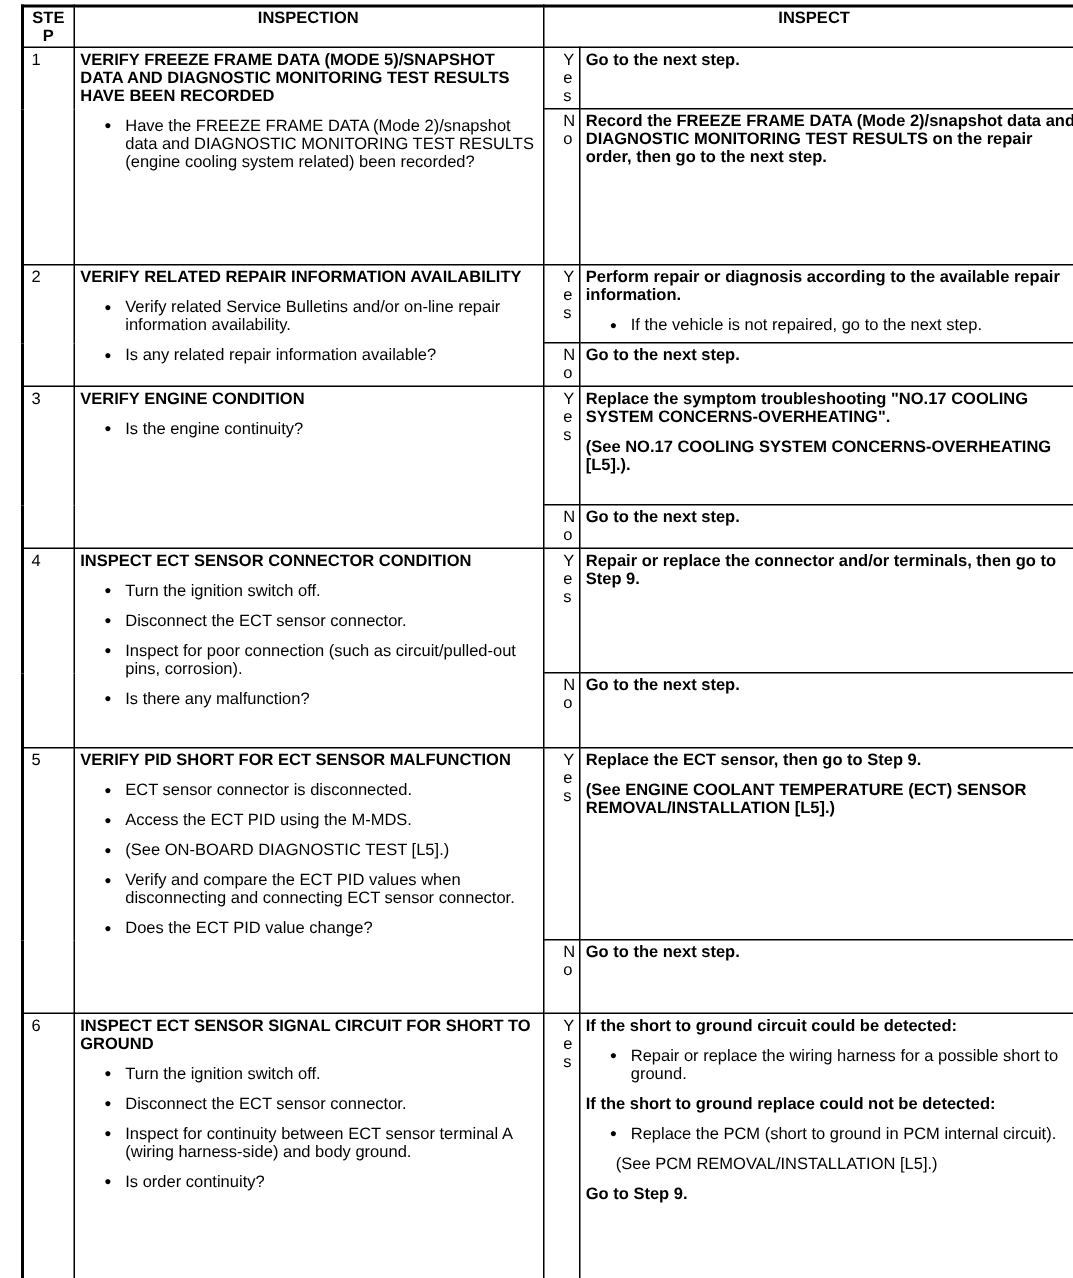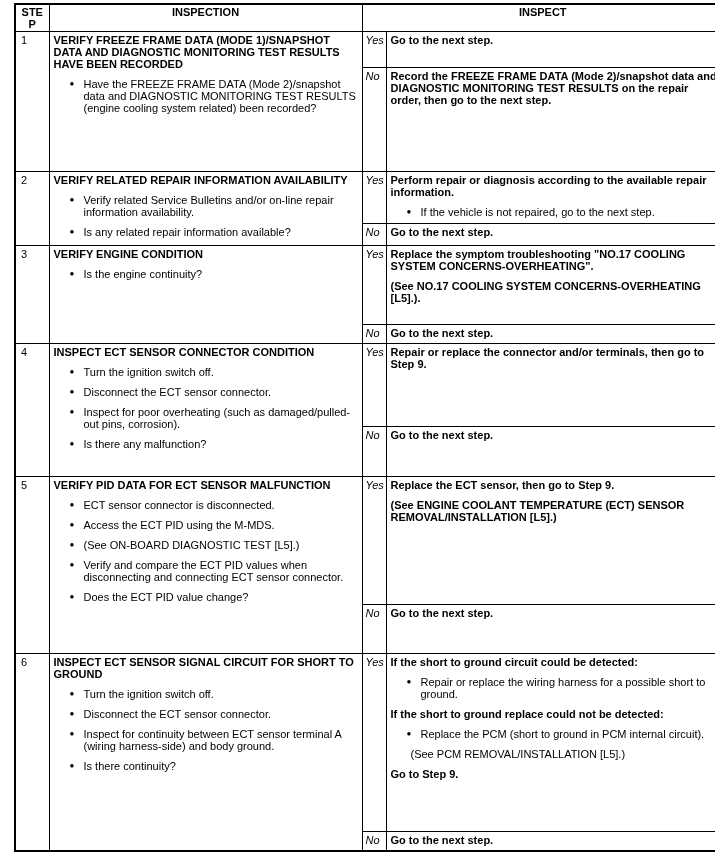--- a/index.html
+++ b/index.html
@@ -31,21 +31,21 @@
     word-wrap: break-word;
   }
   thead tr { height: 17px; }
   th {
     font-weight: bold;
     text-align: center;
     padding: 1px 2px;
     font-size: 11px;
   }
   .step-cell { padding: 2px 2px 2px 5px; }
-  .yn-cell  { padding: 2px 1px 2px 3px; font-style: italic; }
+  .yn-cell  { padding: 2px 1px 2px 13px; }
   .insp-title { font-weight: bold; }
   .item { margin-top: 8px; }
   .action-cell .item:first-child { margin-top: 0; }
   .bullet-item {
     display: flex;
     margin-left: 16px;
   }
   .bullet-item .marker {
     flex: none;
     width: 14px;
@@ -71,21 +71,21 @@
       <tr>
         <th>STEP</th>
         <th>INSPECTION</th>
         <th colspan="2">INSPECT</th>
       </tr>
     </thead>
     <tbody id="steps-body">
         <tr style="height: 36px;">
           <td rowspan="2" class="step-cell">1</td>
           <td rowspan="2" class="insp-cell">
-            <div class="insp-title">VERIFY FREEZE FRAME DATA (MODE 1)/SNAPSHOT DATA AND DIAGNOSTIC MONITORING TEST RESULTS HAVE BEEN RECORDED</div>
+            <div class="insp-title">VERIFY FREEZE FRAME DATA (MODE 5)/SNAPSHOT DATA AND DIAGNOSTIC MONITORING TEST RESULTS HAVE BEEN RECORDED</div>
             <div class="item bullet-item">
               <span class="marker">●</span>
               <span class="item-text">Have the FREEZE FRAME DATA (Mode 2)/snapshot data and DIAGNOSTIC MONITORING TEST RESULTS (engine cooling system related) been recorded?</span>
             </div>
           </td>
           <td class="yn-cell">Yes</td>
           <td class="action-cell">
             <div class="item text-item">Go to the next step.</div>
           </td>
         </tr>
@@ -151,42 +151,42 @@
             <div class="item bullet-item">
               <span class="marker">●</span>
               <span class="item-text">Turn the ignition switch off.</span>
             </div>
             <div class="item bullet-item">
               <span class="marker">●</span>
               <span class="item-text">Disconnect the ECT sensor connector.</span>
             </div>
             <div class="item bullet-item">
               <span class="marker">●</span>
-              <span class="item-text">Inspect for poor overheating (such as damaged/pulled-out pins, corrosion).</span>
+              <span class="item-text">Inspect for poor connection (such as circuit/pulled-out pins, corrosion).</span>
             </div>
             <div class="item bullet-item">
               <span class="marker">●</span>
               <span class="item-text">Is there any malfunction?</span>
             </div>
           </td>
           <td class="yn-cell">Yes</td>
           <td class="action-cell">
             <div class="item text-item">Repair or replace the connector and/or terminals, then go to Step 9.</div>
           </td>
         </tr>
         <tr style="height: 50px;">
           <td class="yn-cell">No</td>
           <td class="action-cell">
             <div class="item text-item">Go to the next step.</div>
           </td>
         </tr>
         <tr style="height: 128px;">
           <td rowspan="2" class="step-cell">5</td>
           <td rowspan="2" class="insp-cell">
-            <div class="insp-title">VERIFY PID DATA FOR ECT SENSOR MALFUNCTION</div>
+            <div class="insp-title">VERIFY PID SHORT FOR ECT SENSOR MALFUNCTION</div>
             <div class="item bullet-item">
               <span class="marker">●</span>
               <span class="item-text">ECT sensor connector is disconnected.</span>
             </div>
             <div class="item bullet-item">
               <span class="marker">●</span>
               <span class="item-text">Access the ECT PID using the M-MDS.</span>
             </div>
             <div class="item bullet-item">
               <span class="marker">●</span>
@@ -224,21 +224,21 @@
             <div class="item bullet-item">
               <span class="marker">●</span>
               <span class="item-text">Disconnect the ECT sensor connector.</span>
             </div>
             <div class="item bullet-item">
               <span class="marker">●</span>
               <span class="item-text">Inspect for continuity between ECT sensor terminal A (wiring harness-side) and body ground.</span>
             </div>
             <div class="item bullet-item">
               <span class="marker">●</span>
-              <span class="item-text">Is there continuity?</span>
+              <span class="item-text">Is order continuity?</span>
             </div>
           </td>
           <td class="yn-cell">Yes</td>
           <td class="action-cell">
             <div class="item text-item">If the short to ground circuit could be detected:</div>
             <div class="item bullet-item">
               <span class="marker">●</span>
               <span class="item-text">Repair or replace the wiring harness for a possible short to ground.</span>
             </div>
             <div class="item text-item">If the short to ground replace could not be detected:</div>

